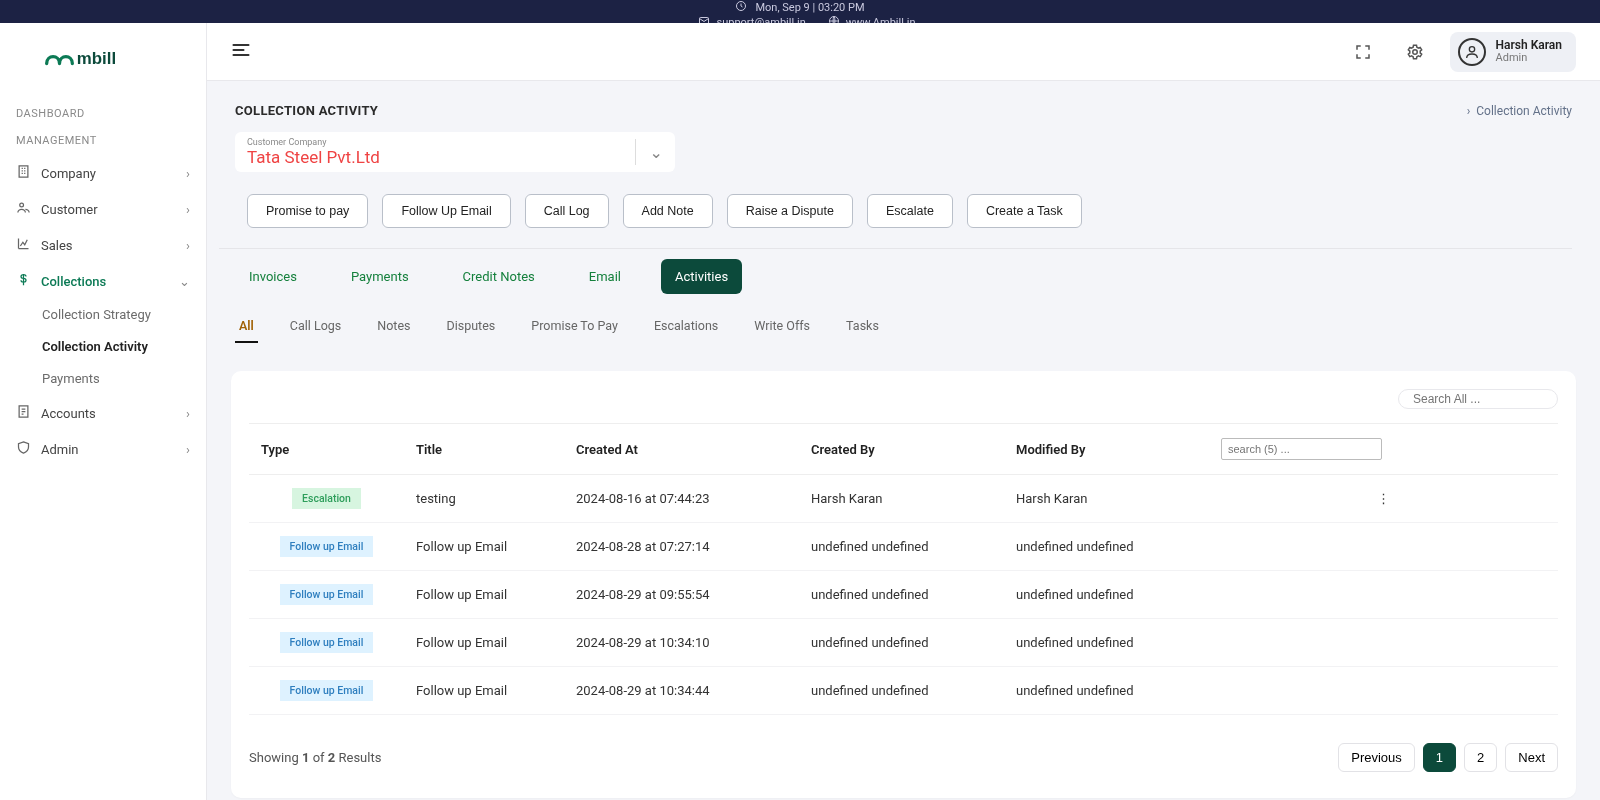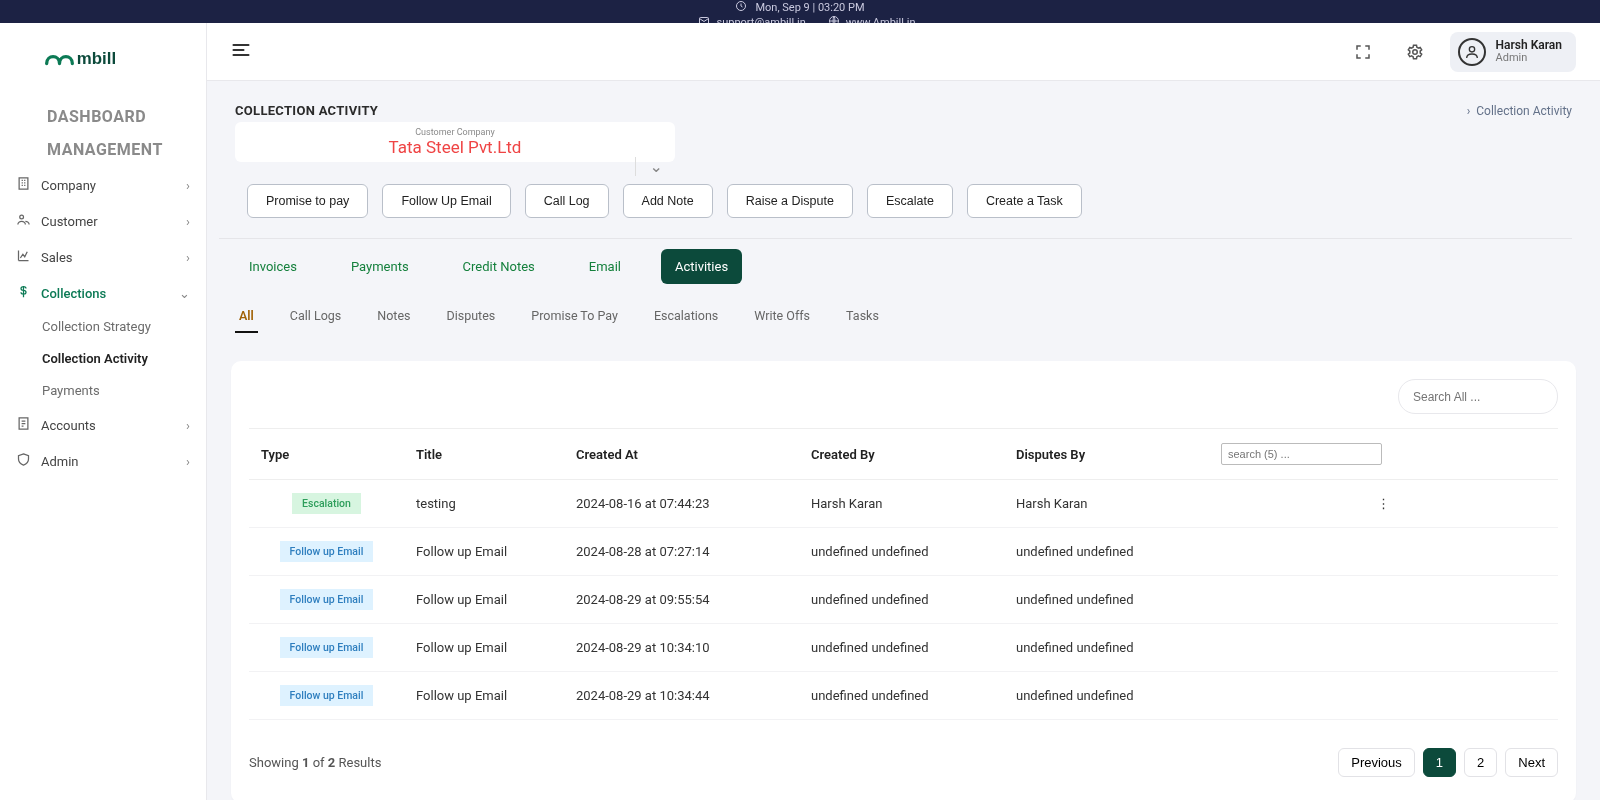--- a/index.html
+++ b/index.html
@@ -7,21 +7,21 @@
 
   
   .topbar { height: 23px; background: #1c2244; color: #c9c9de; display: flex; align-items: center; justify-content: space-between; font-size: 11px; padding: 0 18px; flex-direction: column; }
   .topbar .left, .topbar .right { display: flex; align-items: center; gap: 8px; }
   .topbar .right-item { display: flex; align-items: center; gap: 6px; margin-left: 14px; }
   .topbar svg { width: 12px; height: 12px; }
 
   
   .sidebar { position: absolute; left: 0; top: 23px; bottom: 0; width: 207px; background: #fff; border-right: 1px solid #e8e8ec; padding-top: 18px; }
   .logo { padding: 6px 0 28px 42px; }
-  .section-label { font-size: 16px; font-weight: 700; letter-spacing: 0.5px; color: #8a8a8a; padding: 6px 16px 8px; margin-left: 31px; }
+  .section-label { font-size: 11px; font-weight: 400; letter-spacing: 0.5px; color: #8a8a8a; padding: 6px 16px 8px; }
   .nav-item { display: flex; align-items: center; padding: 9px 16px; font-size: 13px; color: #444; cursor: pointer; gap: 10px; position: relative; }
   .nav-item .chev { margin-left: auto; color: #888; }
   .nav-item.active { color: #0c7a55; font-weight: 500; }
   .nav-item svg { width: 15px; height: 15px; stroke: #666; }
   .nav-item.active svg { stroke: #0c7a55; }
   .nav-sub { padding-left: 42px; font-size: 13px; color: #6c6c6c; cursor: pointer; height: 32px; line-height: 32px; }
   .nav-sub.active { color: #222; font-weight: 600; }
 
   
   .header { position: absolute; left: 207px; right: 0; top: 23px; height: 58px; background: #fff; border-bottom: 1px solid #e8e8ec; display: flex; align-items: center; padding: 0 24px; }
@@ -34,39 +34,39 @@
   .user-info { line-height: 1.1; }
   .user-name { font-size: 12px; font-weight: 600; color: #222; }
   .user-role { font-size: 11px; color: #777; }
 
   
   .main { position: absolute; left: 207px; right: 0; top: 81px; bottom: 0; overflow: auto; }
   .page-head { display: flex; justify-content: space-between; align-items: center; padding: 22px 28px 0; }
   .page-title { font-size: 13px; font-weight: 700; letter-spacing: 0.3px; color: #2b2b2b; }
   .breadcrumb { font-size: 12px; color: #637189; display: flex; align-items: center; gap: 6px; }
 
-  .company-select { margin: 4px 0 0 28px; width: 440px; height: 40px; background: #fff; border-radius: 6px; display: flex; align-items: center; padding: 6px 12px; position: relative; flex-direction: column; }
+  .company-select { margin: 14px 0 0 28px; width: 440px; height: 40px; background: #fff; border-radius: 6px; display: flex; align-items: center; padding: 6px 12px; position: relative; }
   .company-select .lbl { font-size: 9px; color: #8a8a8a; position: absolute; top: 5px; }
   .company-select .val { font-size: 17px; color: #ef4444; margin-top: 9px; }
   .company-select .arrow { margin-left: auto; border-left: 1px solid #ddd; padding-left: 14px; color: #888; height: 26px; display: flex; align-items: center; }
 
   .actions { display: flex; gap: 14px; padding: 22px 28px 20px; border-bottom: 1px solid #e5e5e9; margin: 0 28px 0 12px; }
   .btn { border: 1px solid #b9bfc9; background: #fff; color: #222; font-size: 12.5px; font-weight: 500; padding: 9px 18px; border-radius: 6px; cursor: pointer; }
 
   .tabs { display: flex; gap: 26px; padding: 10px 28px 0; font-size: 13px; }
   .tab { padding: 10px 14px; color: #15803d; cursor: pointer; border-radius: 6px; }
   .tab.active { background: #0c4a3b; color: #fff; }
 
   .subtabs { display: flex; gap: 28px; padding: 16px 28px 0; font-size: 12.5px; color: #666; }
   .subtab { padding: 8px 4px; cursor: pointer; }
   .subtab.active { color: #a16207; font-weight: 600; border-bottom: 2px solid #111; }
 
   .card { background: #fff; border-radius: 10px; margin: 28px 24px 16px; padding: 18px 18px 26px; box-shadow: 0 1px 2px rgba(0,0,0,0.03); }
   .card-top { display: flex; justify-content: flex-end; margin-bottom: 14px; }
-  .search-box { width: 160px; height: 35px; border: 1px solid #e8e8ec; border-radius: 17px; padding: 0 14px; font-size: 12px; color: #888; }
+  .search-box { width: 160px; height: 20px; border: 1px solid #e8e8ec; border-radius: 17px; padding: 0 14px; font-size: 12px; color: #888; }
 
   table.grid { width: 100%; border-collapse: collapse; font-size: 13px; }
   table.grid th { text-align: left; padding: 14px 12px; font-weight: 600; color: #222; border-top: 1px solid #eee; border-bottom: 1px solid #eee; background: #fff; }
   table.grid td { padding: 13px 12px; border-bottom: 1px solid #f2f2f4; color: #333; vertical-align: middle; }
   .col-search { height: 22px; font-size: 11px; padding: 2px 6px; width: 161px; border: 1px solid #bbb; border-radius: 2px; }
   .badge { display: inline-block; padding: 4px 10px; border-radius: 0; font-size: 10.5px; font-weight: 500; }
   .badge.escalation { background: #d7f5e0; color: #2e9e5b; }
   .badge.followup { background: #def2ff; color: #2f7fbf; }
   .row-actions { color: #888; cursor: pointer; text-align: center; }
 
@@ -252,21 +252,21 @@
     <div class="card-top">
       <input class="search-box" placeholder="Search All ..." style="">
     </div>
     <table class="grid">
       <thead>
         <tr>
           <th style="width:155px">Type</th>
           <th style="width:160px">Title</th>
           <th style="width:235px">Created At</th>
           <th style="width:205px">Created By</th>
-          <th style="width:205px">Disputes By</th>
+          <th style="width:205px">Modified By</th>
           <th><input class="col-search" placeholder="search (5) ..." style=""></th>
         </tr>
       </thead>
       <tbody id="tbody">
           <tr>
             <td style="text-align:center"><span class="badge escalation">Escalation</span></td>
             <td>testing</td>
             <td>2024-08-16 at 07:44:23</td>
             <td>Harsh Karan</td>
             <td>Harsh Karan</td>

